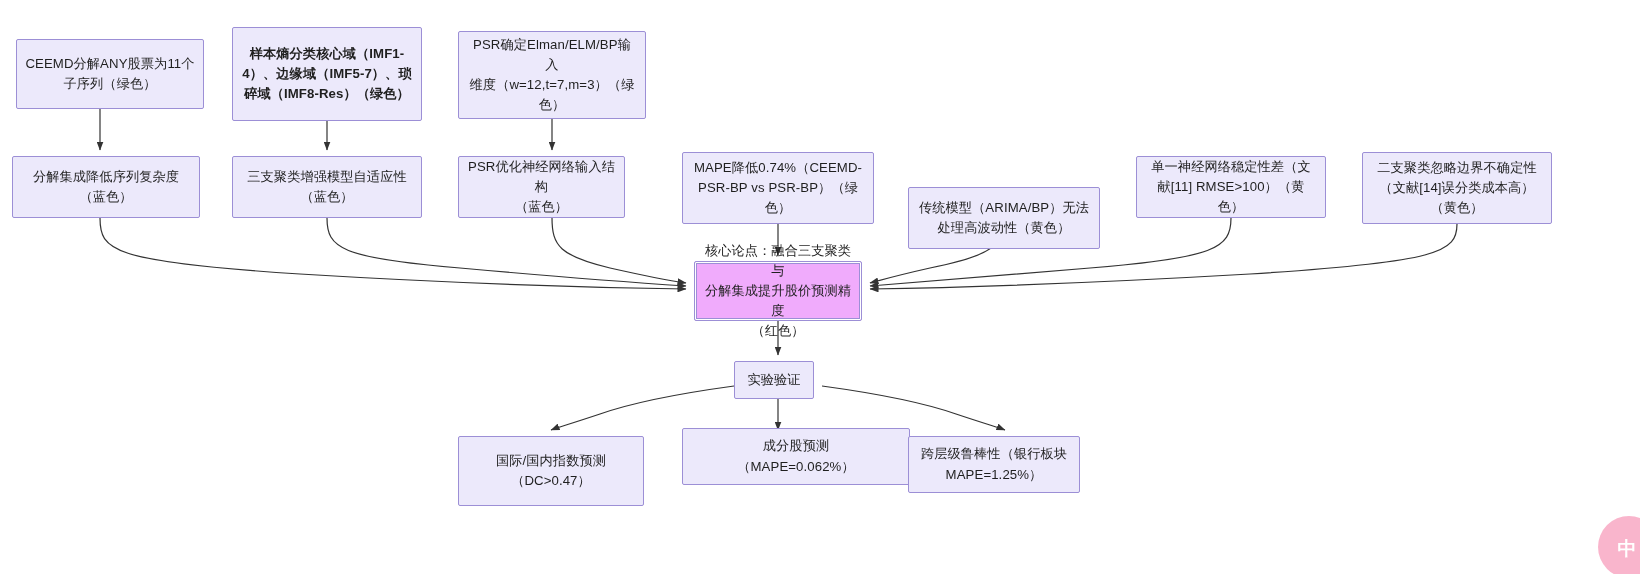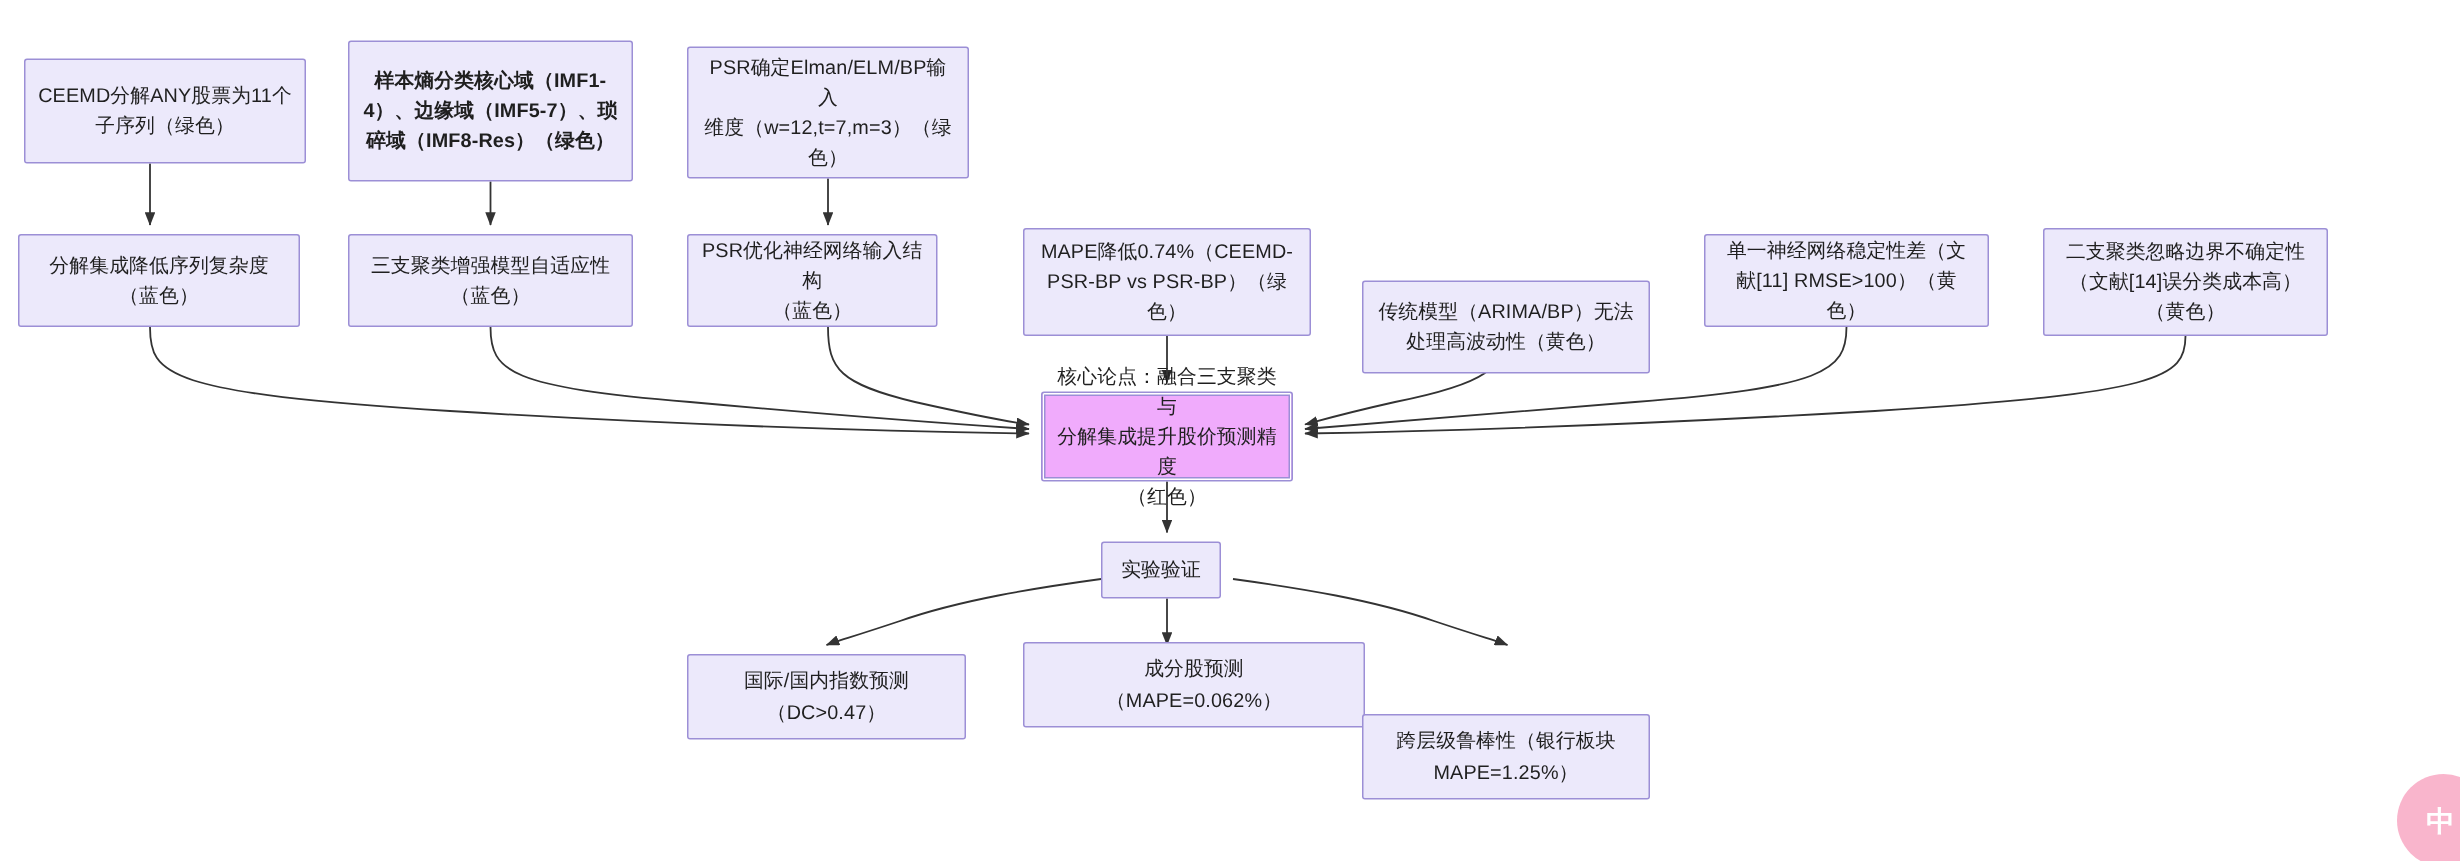--- a/index.html
+++ b/index.html
@@ -109,23 +109,23 @@
 处理高波动性（黄色）</span></div>
       <div class="node" style="left: 1136px; top: 156px; width: 190px; height: 62px;"><span>单一神经网络稳定性差（文
 献[11] RMSE&gt;100）（黄色）</span></div>
       <div class="node" style="left: 1362px; top: 152px; width: 190px; height: 72px;"><span>二支聚类忽略边界不确定性
 （文献[14]误分类成本高）
 （黄色）</span></div>
       <div class="node core" style="left: 694px; top: 261px; width: 168px; height: 60px;"><span>核心论点：融合三支聚类与
 分解集成提升股价预测精度
 （红色）</span></div>
       <div class="node" style="left: 734px; top: 361px; width: 80px; height: 38px;"><span>实验验证</span></div>
-      <div class="node" style="left: 458px; top: 436px; width: 186px; height: 57px; text-align: center;"><span>国际/国内指数预测
+      <div class="node" style="left: 458px; top: 436px; width: 186px; height: 70px; text-align: center;"><span>国际/国内指数预测
 （DC&gt;0.47）</span></div>
       <div class="node" style="left: 682px; top: 428px; width: 228px; height: 57px;"><span>成分股预测
 （MAPE=0.062%）</span></div>
-      <div class="node" style="left: 908px; top: 436px; width: 192px; height: 57px; margin-top: 40px;"><span>跨层级鲁棒性（银行板块
+      <div class="node" style="left: 908px; top: 436px; width: 172px; height: 57px;"><span>跨层级鲁棒性（银行板块
 MAPE=1.25%）</span></div>
     </div>
   <div class="watermark" style="left:1598px; top:516px;">
     <span>中</span>
   </div>
 </div>
 
 </body></html>

